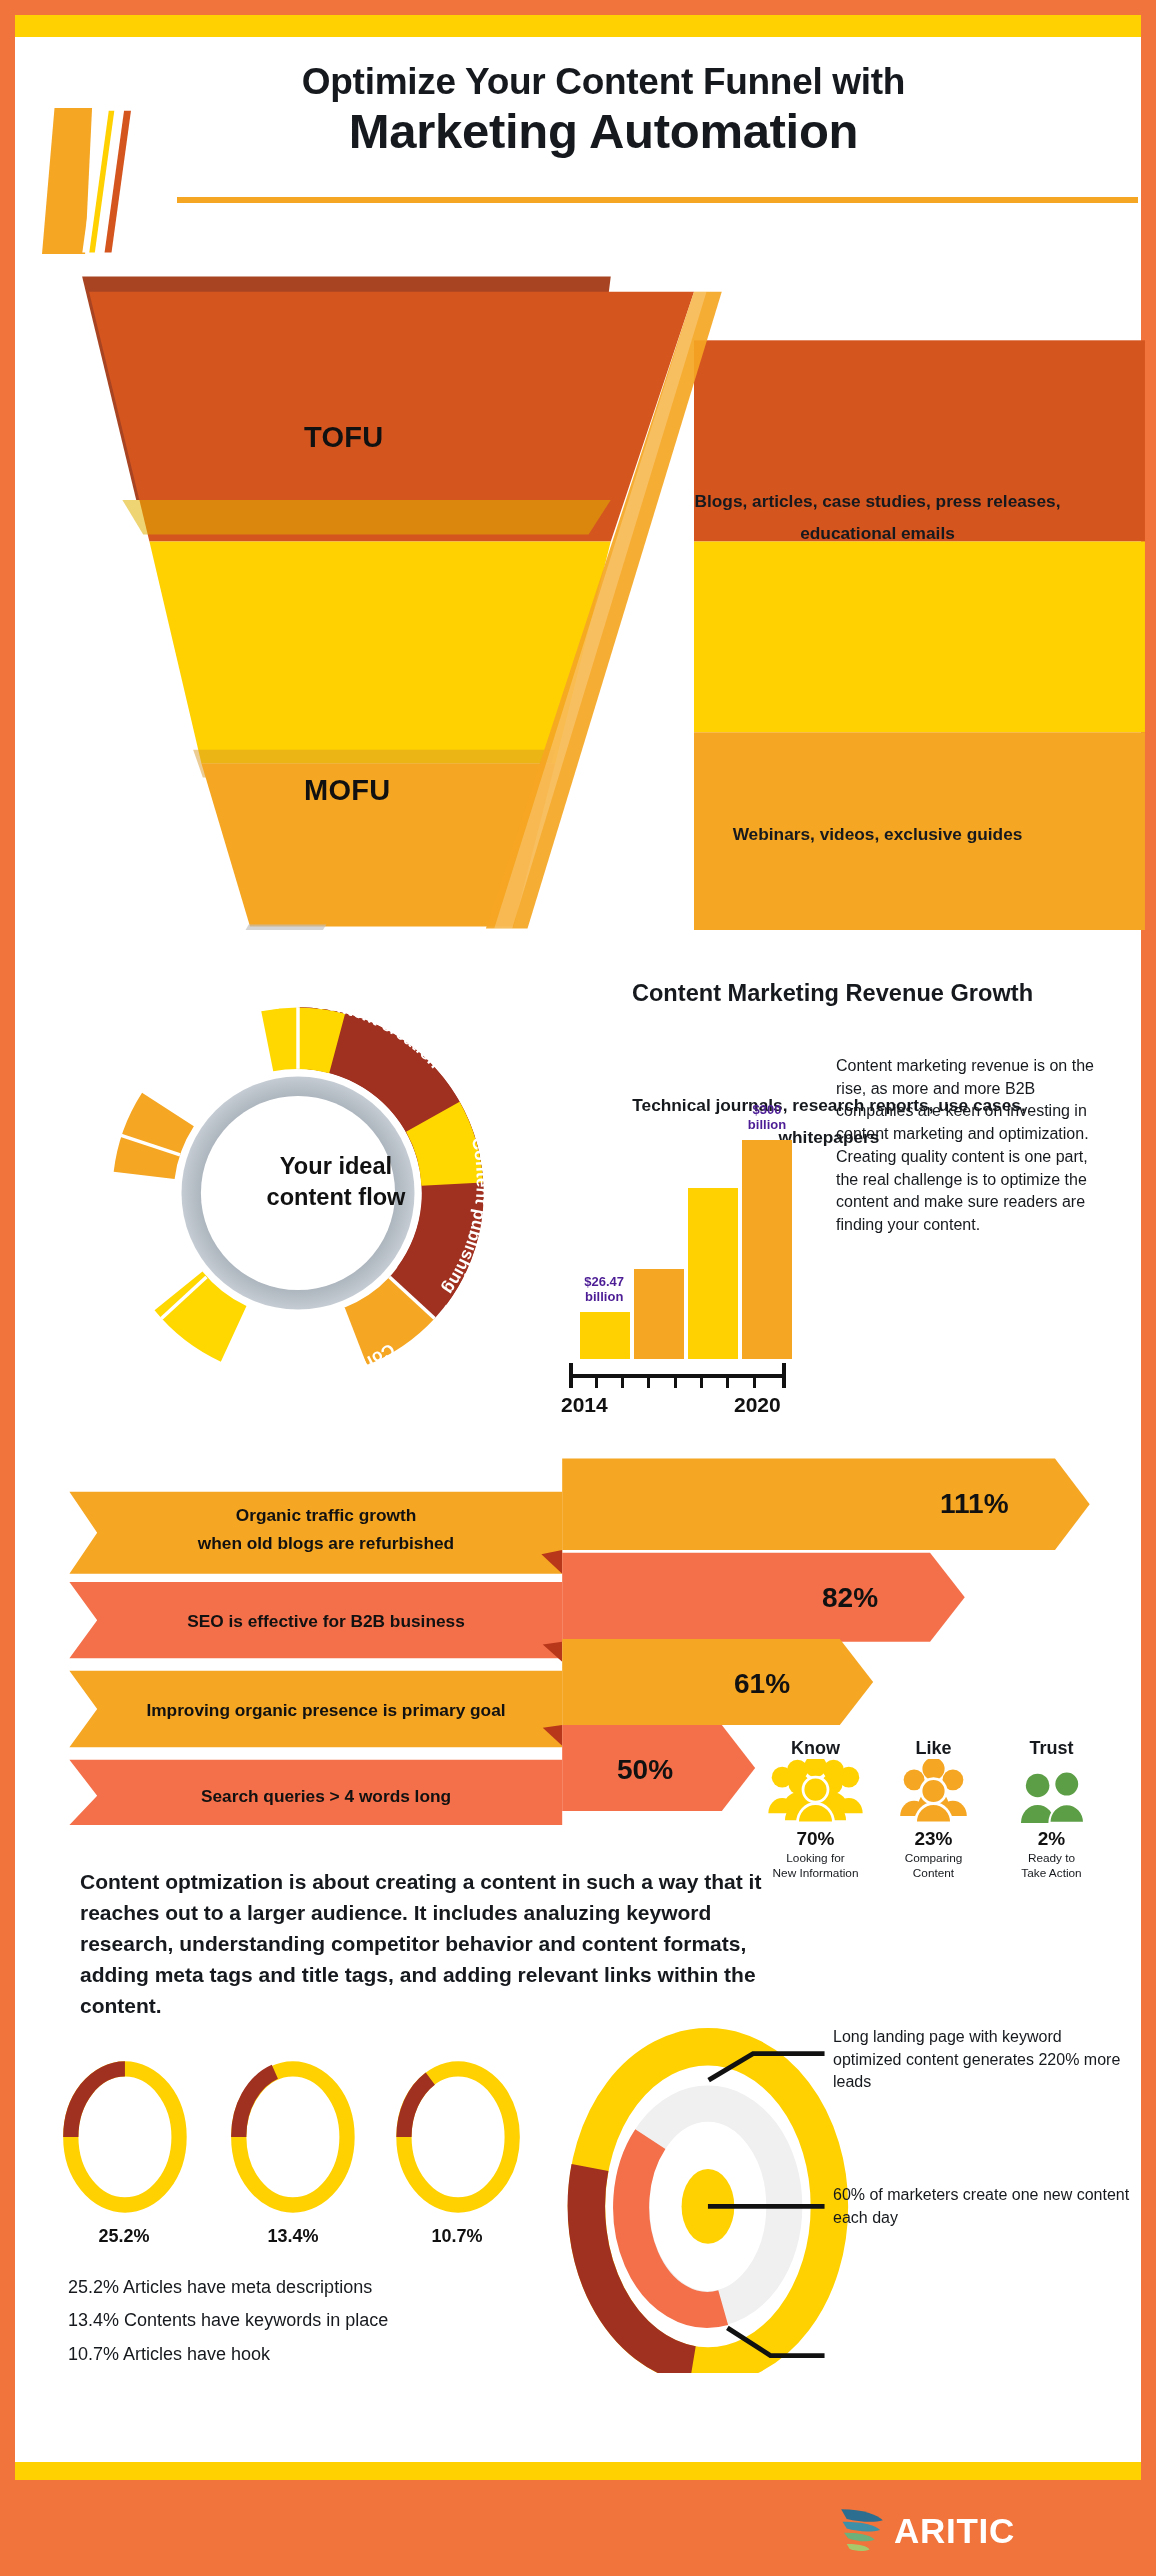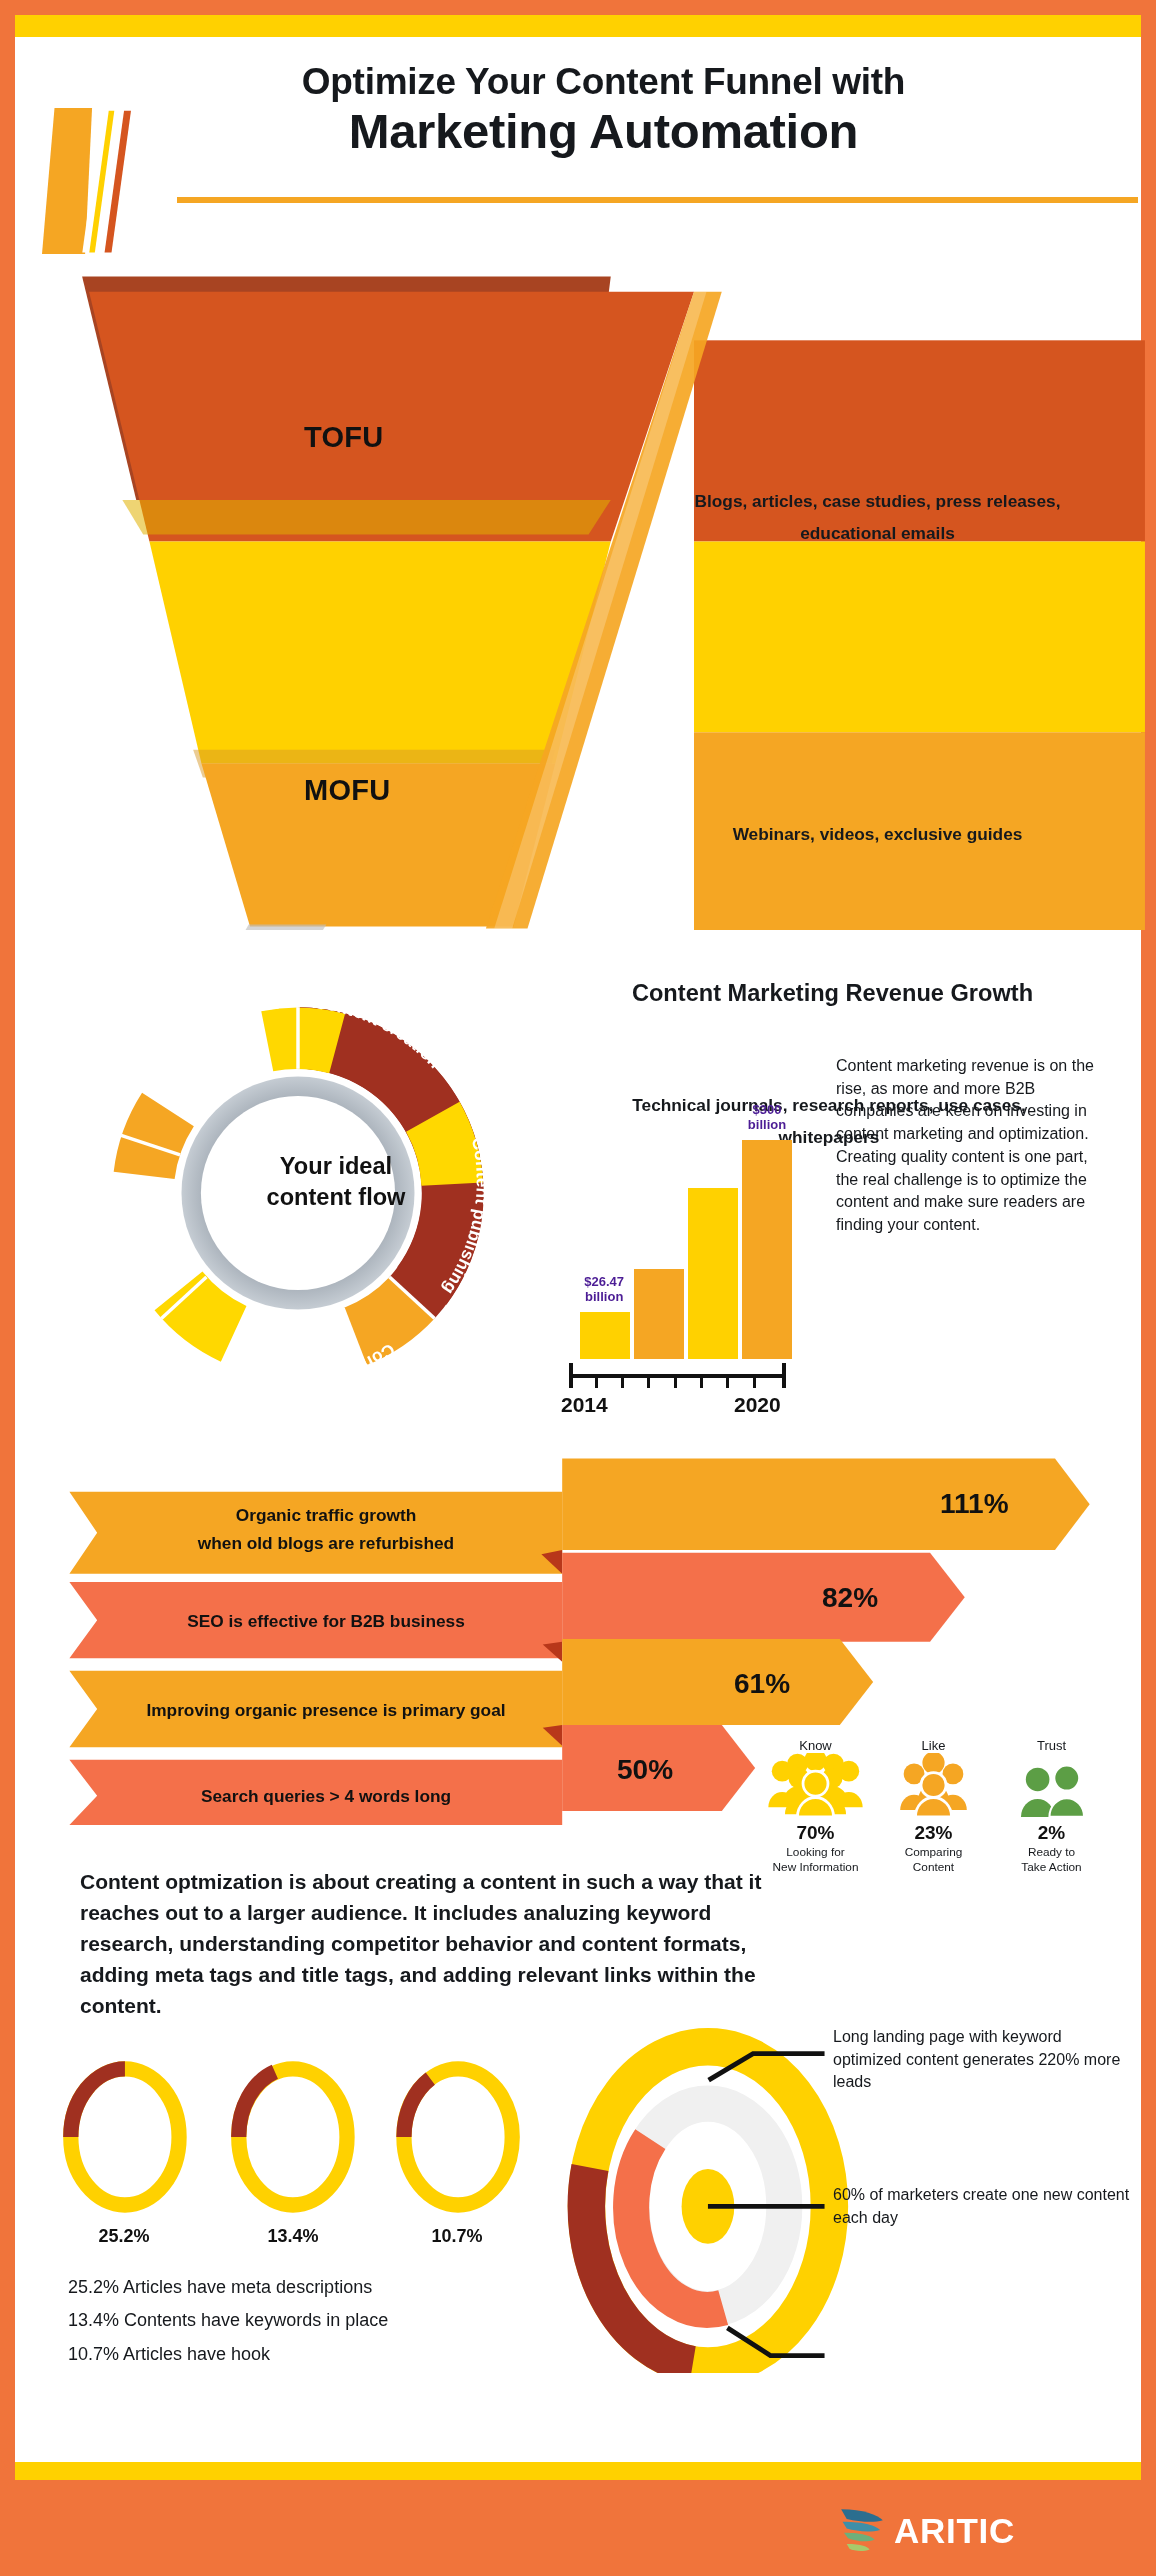--- a/index.html
+++ b/index.html
@@ -104,21 +104,21 @@
     position: absolute; font-size: 17.3px; font-weight: bold; color: #111;
     text-align: center; line-height: 1.6;
   }
   .arrow-pct-text {
     position: absolute; font-size: 28px; font-weight: bold; color: #111;
   }
 
   
   .klt { position: absolute; left: 760px; top: 1738px; width: 347px; height: 194px; }
   .klt-col { position: absolute; width: 111px; text-align: center; }
-  .klt-title { font-size: 13px; font-weight: normal; color: #16191d; }
+  .klt-title { font-size: 18px; font-weight: bold; color: #16191d; }
   .klt-pct { font-size: 19px; font-weight: bold; color: #111; margin-top: 2.8px; }
   .klt-sub { font-size: 11.8px; color: #16191d; line-height: 1.25; margin-top: 1.4px; }
 
   
   .opt-para {
     position: absolute; left: 80px; top: 1866px; width: 683px;
     font-size: 21px; line-height: 1.48; color: #16191d; font-weight: bold;
   }
 
   

